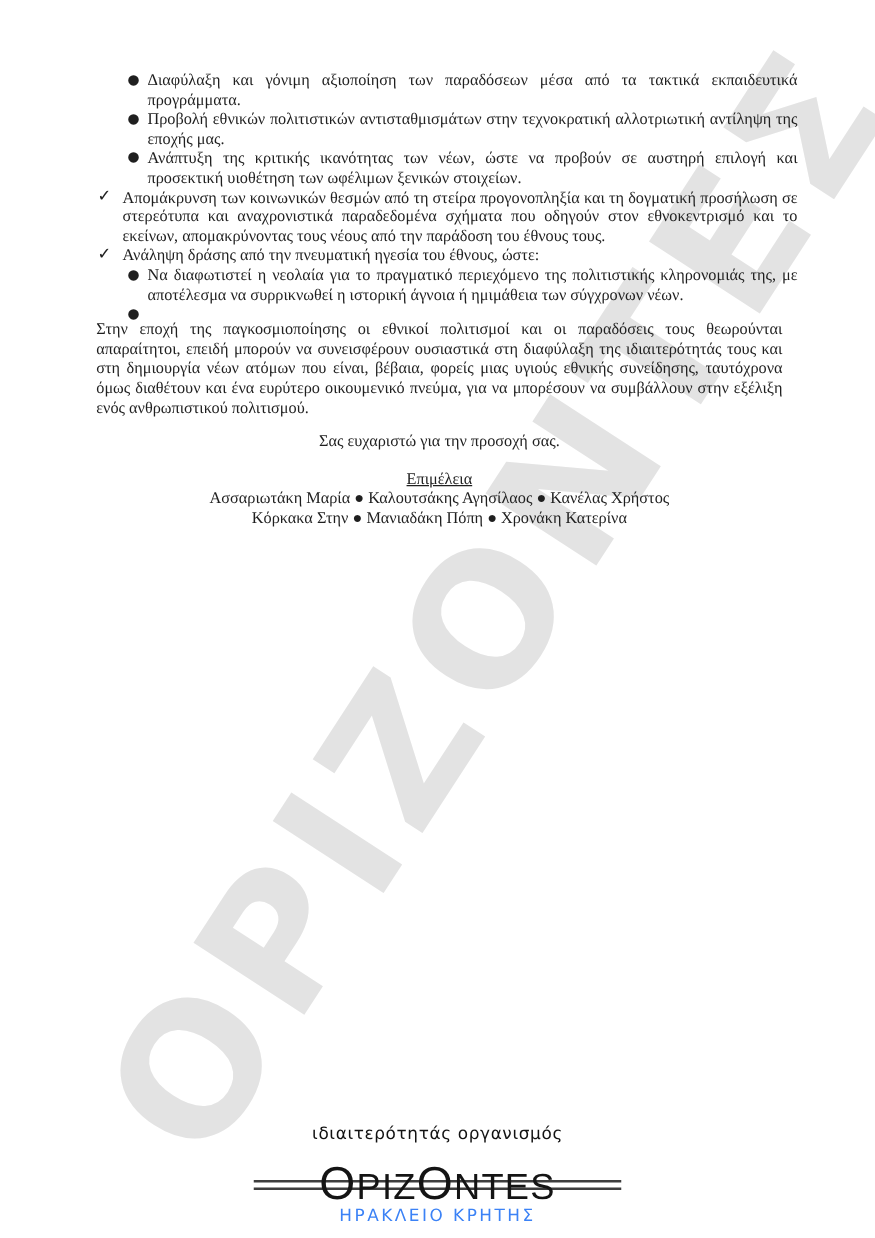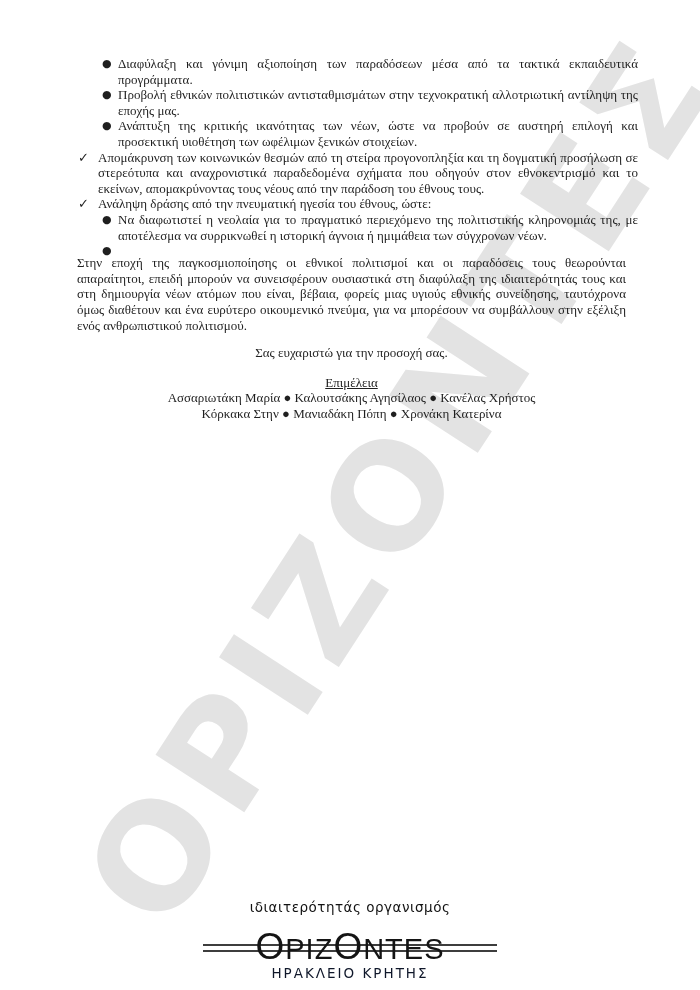--- a/index.html
+++ b/index.html
@@ -49,21 +49,21 @@
   .wordmark-wrap { position:relative; width:294px; height:42px; margin:0 auto; }
   .rule { position:absolute; left:0; right:0; height:2px; background:#3d3d3d; }
   .rule-1 { top:18px; }
   .rule-2 { top:24px; }
   .wordmark {
     position:relative; display:block; line-height:42px;
     font-family:Liberation Sans, sans-serif; font-size:29px; letter-spacing:1px;
     color:#141414; white-space:nowrap;margin-top:11px;
   }
   .wordmark .big { font-size:37px; }
-  .city-line { font-size:13.5px; letter-spacing:2px; color:#0f172a; margin-top:-3px; }
+  .city-line { font-size:13.5px; letter-spacing:2px; color:#3b82f6; margin-top:-3px; }
 </style>
 </head>
 <body>
 
 <div class="page">
 
   <div class="watermark">ΟΡΙΖΟΝΤΕΣ</div>
 
   <div class="content">
 

